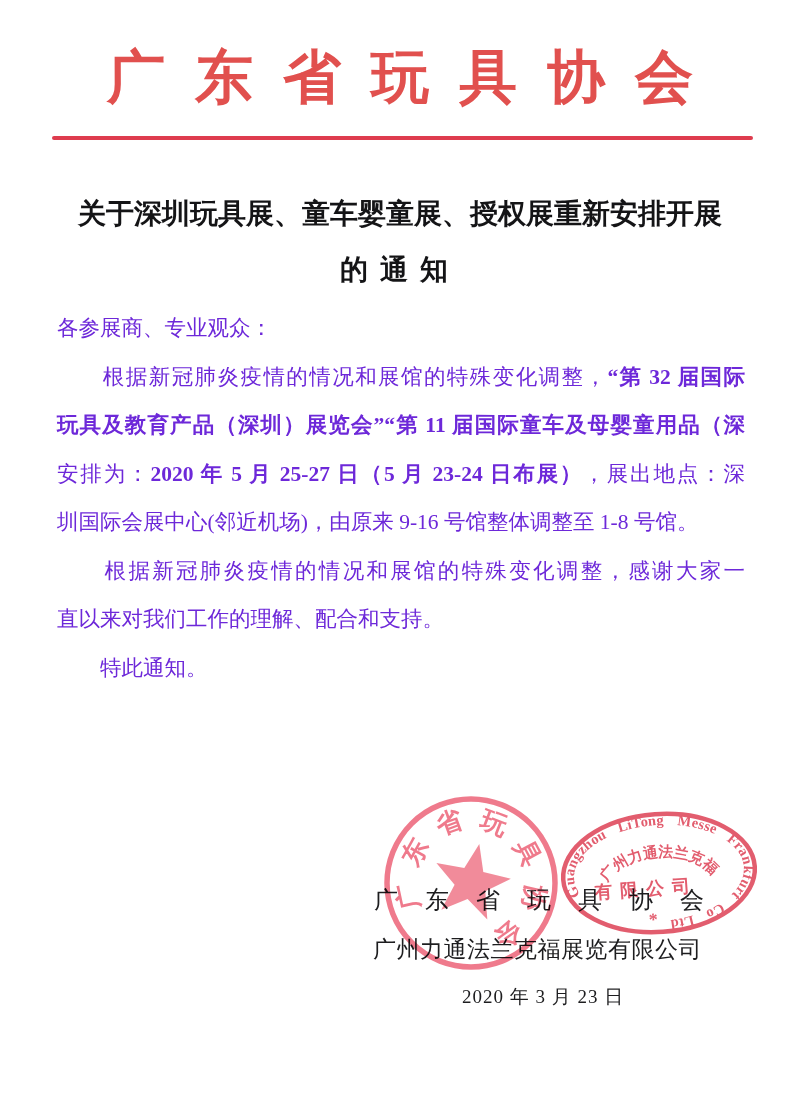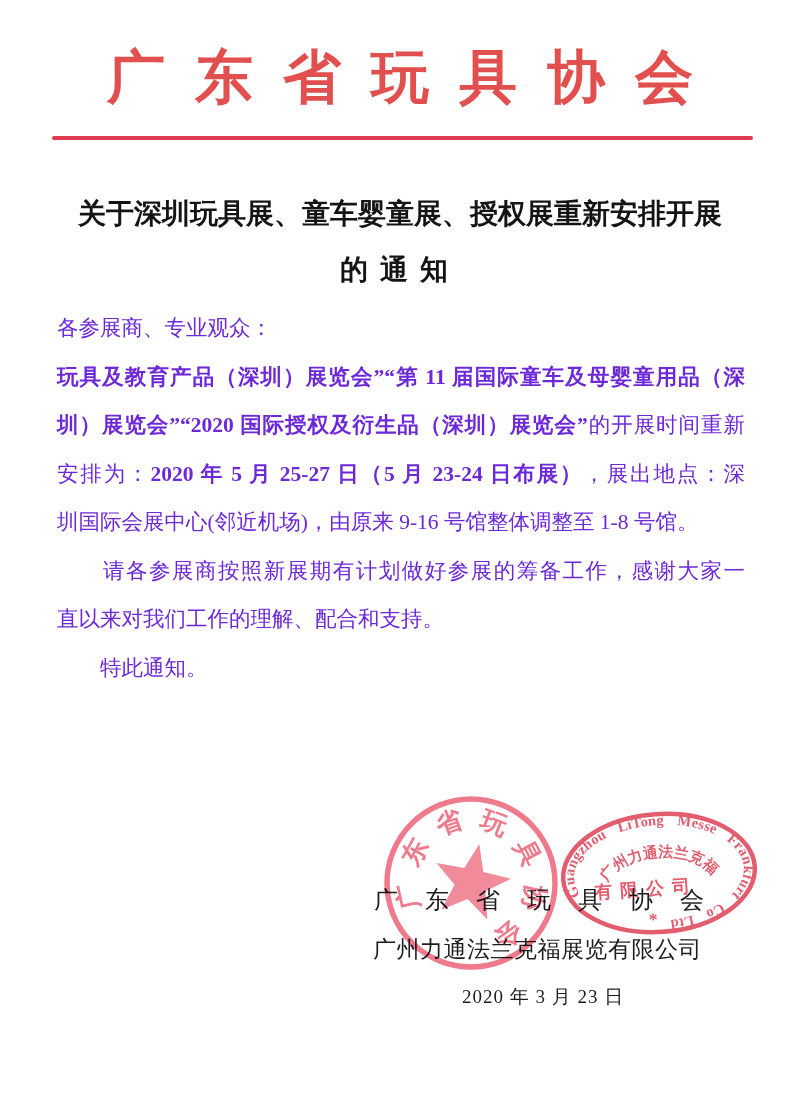--- a/index.html
+++ b/index.html
@@ -71,25 +71,25 @@
 
   <div class="red-rule"></div>
 
   <div class="doc-title">
     <div class="t1">关于深圳玩具展、童车婴童展、授权展重新安排开展</div>
     <div class="t2">的通知</div>
   </div>
 
   <div class="body-block">
     <div class="ln"><span>各参展商、专业观众：</span></div>
+    <div class="ln j"><span>　　根据新冠肺炎疫情的情况和展馆的特殊变化调整，</span><b>“第 32 届国际</b></div>
     <div class="ln j"><b>玩具及教育产品（深圳）展览会”“第 11 届国际童车及母婴童用品（深</b></div>
-    <div class="ln j"><b>圳）展览会”“2020 国际授权及衍生品（深圳）展览会”</b><span>的开展时间重新</span></div>
     <div class="ln j"><span>安排为：</span><b>2020 年 5 月 25-27 日（5 月 23-24 日布展）</b><span>，展出地点：深</span></div>
     <div class="ln"><span>圳国际会展中心(邻近机场)，由原来 9-16 号馆整体调整至 1-8 号馆。</span></div>
-    <div class="ln j"><span>　　请各参展商按照新展期有计划做好参展的筹备工作，感谢大家一</span></div>
+    <div class="ln j"><span>　　根据新冠肺炎疫情的情况和展馆的特殊变化调整，感谢大家一</span></div>
     <div class="ln"><span>直以来对我们工作的理解、配合和支持。</span></div>
     <div class="ln"><span>　　特此通知。</span></div>
   </div>
 
   <div class="sig-association">广东省玩具协会</div>
   <div class="sig-company">广州力通法兰克福展览有限公司</div>
   <div class="sig-date">2020 年 3 月 23 日</div>
 
   <svg class="stamp stamp-circle" width="194" height="194" viewBox="0 0 194 194">
     <circle cx="97" cy="97" r="84" fill="none" stroke="#ee6f82" stroke-width="5.5"></circle>

